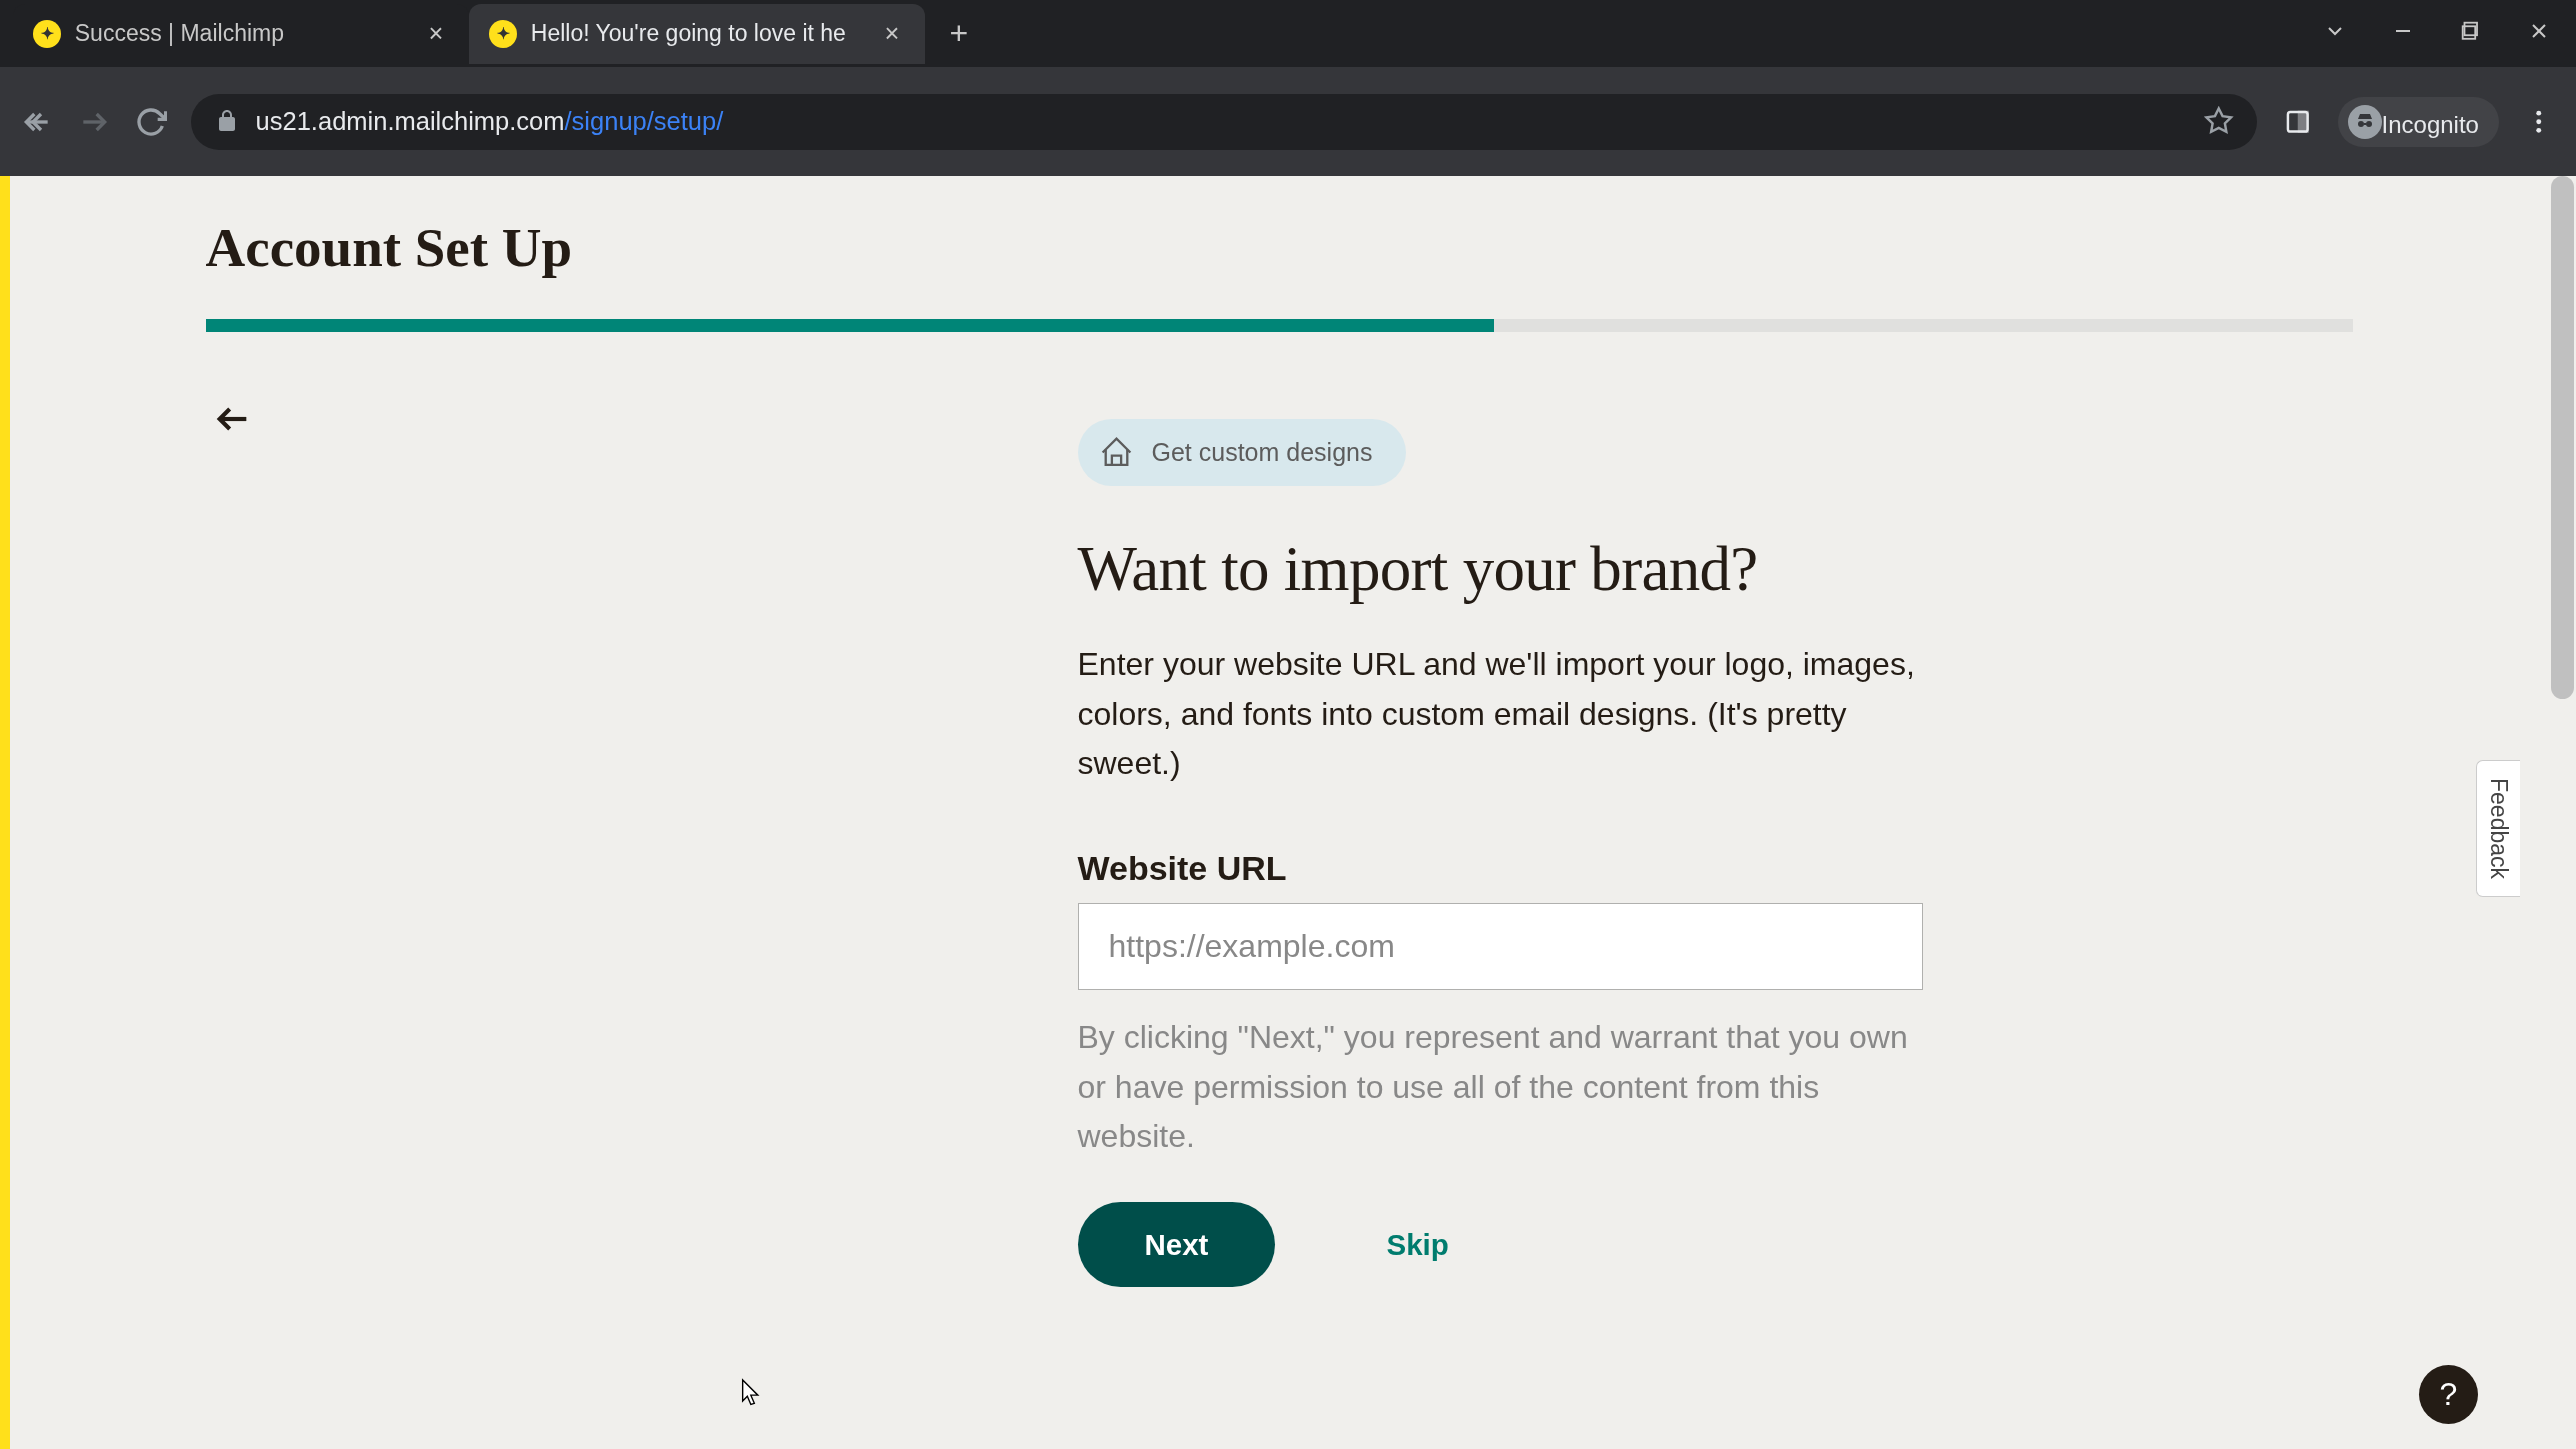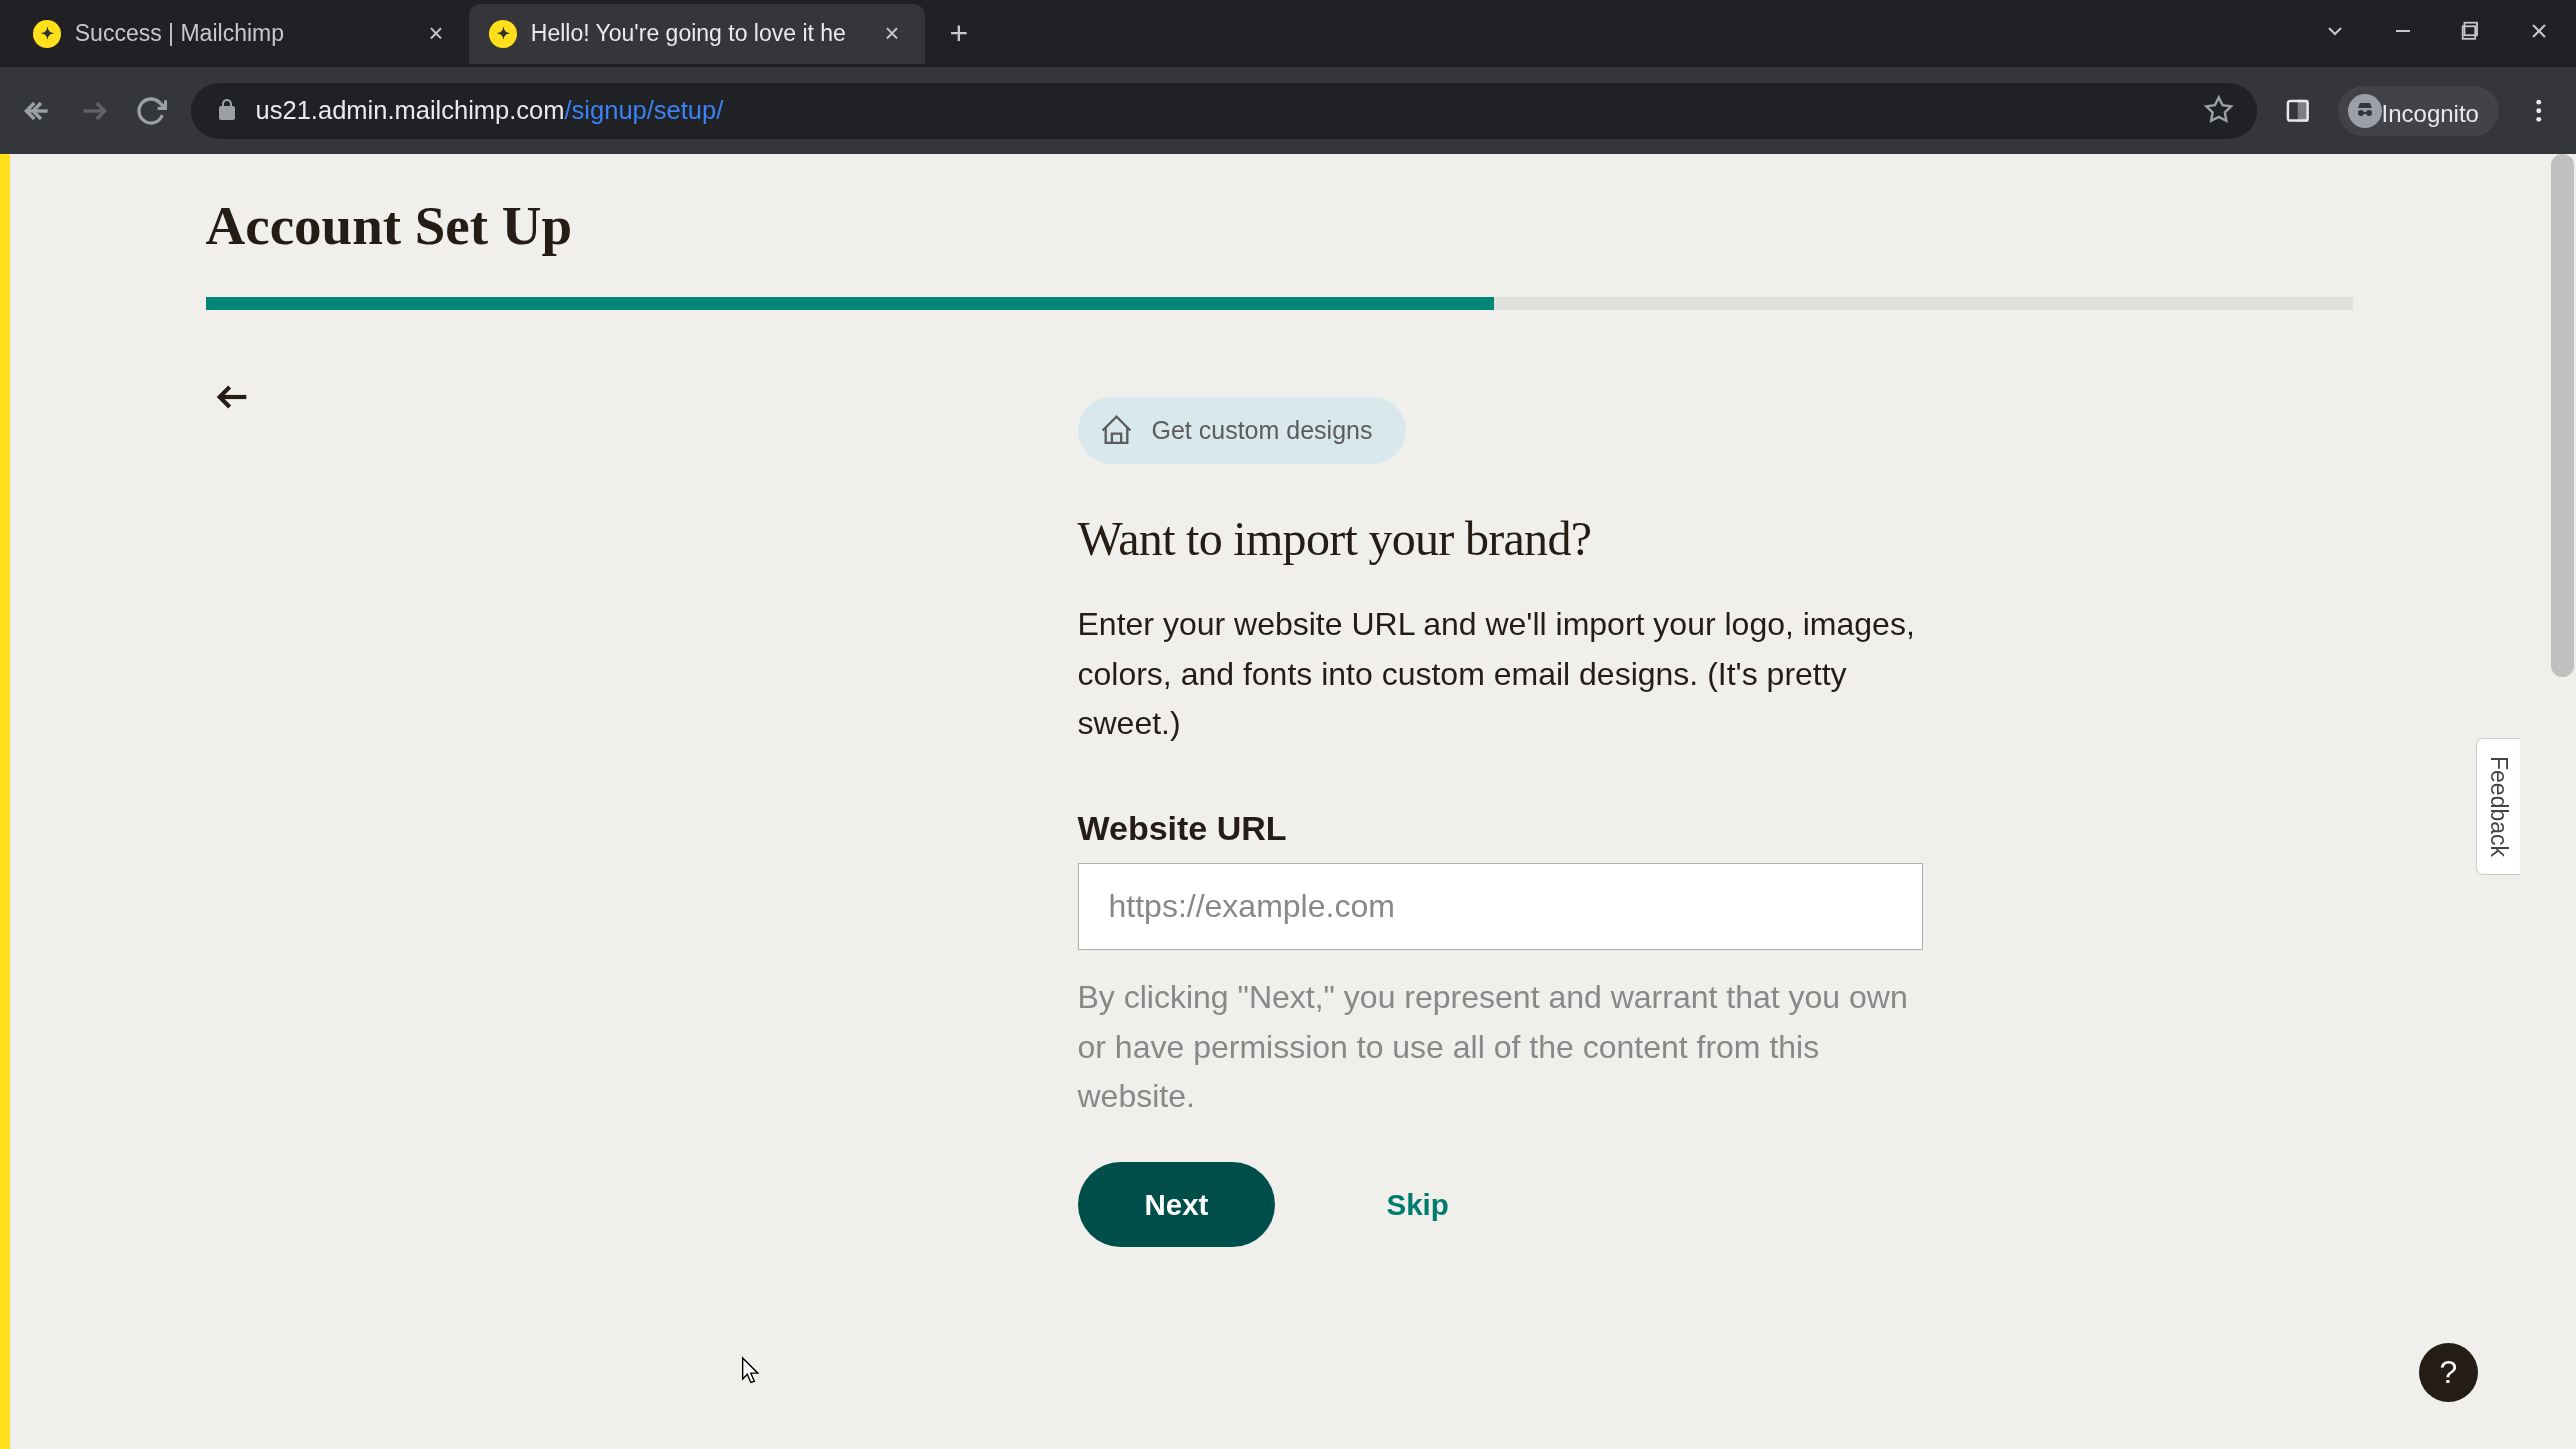--- a/index.html
+++ b/index.html
@@ -95,21 +95,21 @@
     .window-control {
       color: #c8c8c8;
       font-size: 24px;
       cursor: pointer;
       width: 34px;
       text-align: center;
     }
     .address-bar-row {
       display: flex;
       align-items: center;
-      height: 87px;
+      height: 109px;
       background: #35363a;
       padding: 0 13.4px;
       gap: 10px;
     }
     .nav-btn {
       width: 47px;
       height: 47px;
       display: flex;
       align-items: center;
       justify-content: center;
@@ -280,21 +280,21 @@
     .pill-icon {
       width: 37px;
       height: 37px;
     }
     .pill-text {
       font-size: 25px;
       color: #5c5c5c;
     }
     .main-title {
       font-family: Georgia, "Times New Roman", serif;
-      font-size: 48px;
+      font-size: 63px;
       font-weight: 500;
       color: #241c15;
       margin-bottom: 34px;
       letter-spacing: -0.7px;
     }
     .description {
       font-size: 32px;
       color: #241c15;
       line-height: 1.55;
       margin-bottom: 60px;

